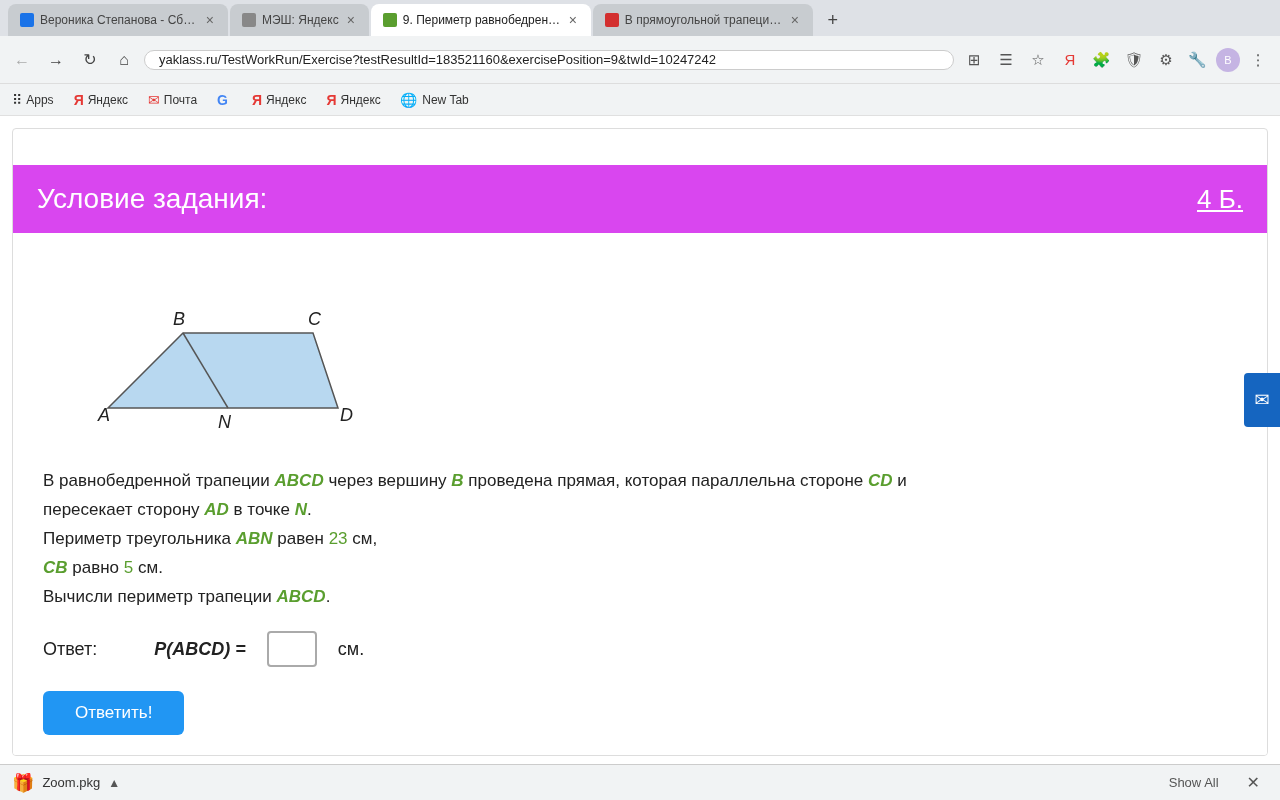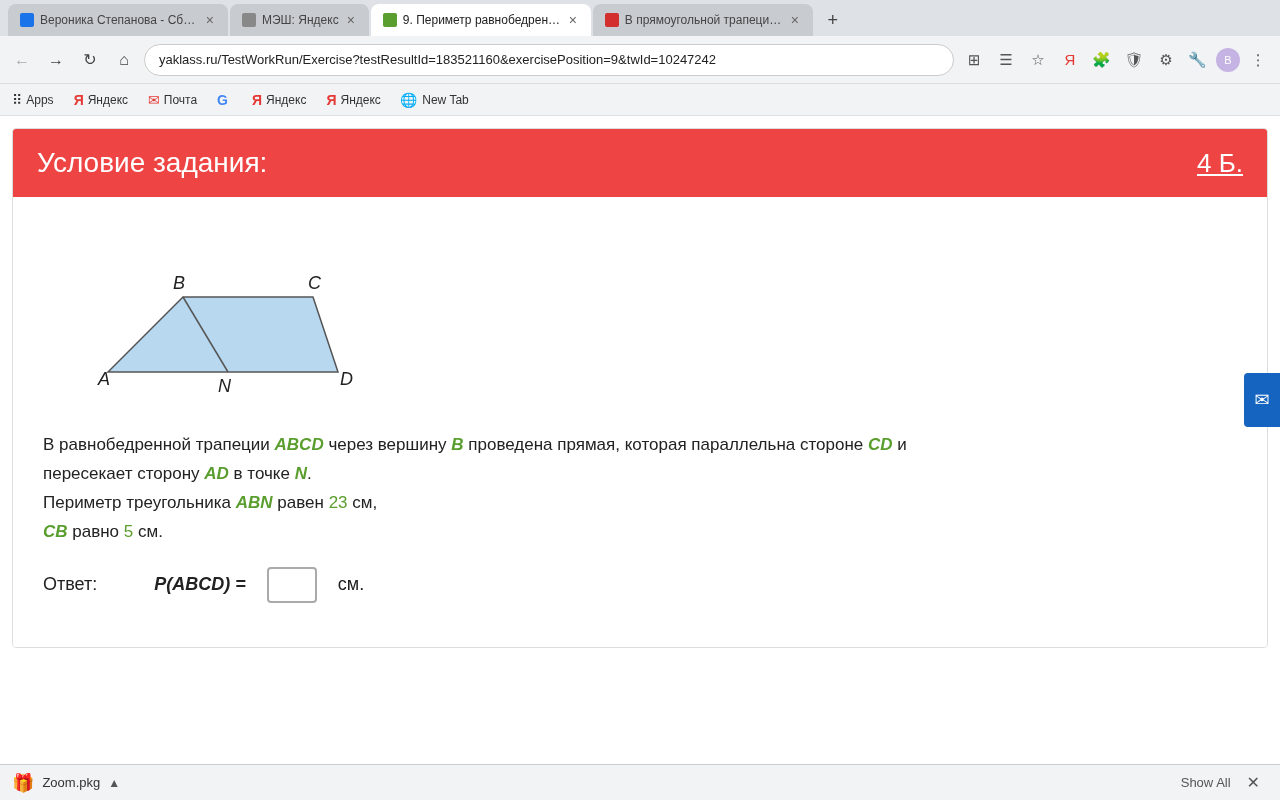--- a/index.html
+++ b/index.html
@@ -52,21 +52,21 @@
     }
     .nav-btn {
       width: 28px; height: 28px; border-radius: 50%;
       display: flex; align-items: center; justify-content: center;
       color: #444; cursor: pointer; font-size: 16px;
       background: none; border: none;
     }
     .nav-btn.disabled { color: #aaa; }
     .address-input {
       flex: 1;
-      height: 32px;
+      height: 20px;
       background: #fff;
       border: 1px solid #ccc;
       border-radius: 16px;
       padding: 0 14px;
       font-size: 13px;
       color: #222;
       outline: none;
     }
     .toolbar-icons {
       display: flex; gap: 4px; align-items: center;
@@ -104,25 +104,26 @@
     }
 
     
     .exercise-card {
       margin: 12px;
       border: 1px solid #ddd;
       border-radius: 4px;
       overflow: hidden;
     }
     .card-header {
-      background: #ef4444;
+      background: #d946ef;
       padding: 18px 24px;
       display: flex;
       justify-content: space-between;
       align-items: center;
+      margin-top: 36px;
     }
     .card-header-title {
       color: #fff;
       font-size: 28px;
       font-weight: 400;
     }
     .card-header-points {
       color: #fff;
       font-size: 26px;
       font-weight: 300;
@@ -339,45 +340,49 @@
           </span><br>
           <span>
             пересекает сторону <span class="math-italic">AD</span> в точке <span class="math-italic">N</span>.
           </span><br>
           <span>
             Периметр треугольника <span class="math-italic">ABN</span> равен <span style="color:#5a9e2f;">23</span> см,
           </span><br>
           <span>
             <span class="math-italic">CB</span> равно <span style="color:#5a9e2f;">5</span> см.
           </span><br>
+          <span>
+            Вычисли периметр трапеции <span class="math-italic">ABCD</span>.
+          </span>
         </div>
 
         
         <div class="answer-row">
           <span>Ответ:</span>
           <span style="font-style:italic;font-weight:bold;margin-left:36px;">
             <i>P(ABCD)</i> =
           </span>
           <input class="answer-input" type="text" value="" style="">
           <span>см.</span>
         </div>
 
         
+        <button class="submit-btn">Ответить!</button>
 
       </div>
     </div>
   </div>
 
   <div class="download-bar">
     <div class="download-item">
       <span class="download-icon">🎁</span>
       <span class="download-name">Zoom.pkg</span>
       <span class="download-chevron">▲</span>
     </div>
-    <div style="display:flex;align-items:center;gap:0;">
+    <div style="display:flex;align-items:center;gap:12px;">
       <button class="show-all-btn">Show All</button>
       <span class="download-close">✕</span>
     </div>
   </div>
 
 </div>
 
 <div class="side-btn">
   <span>✉</span>
 </div>

